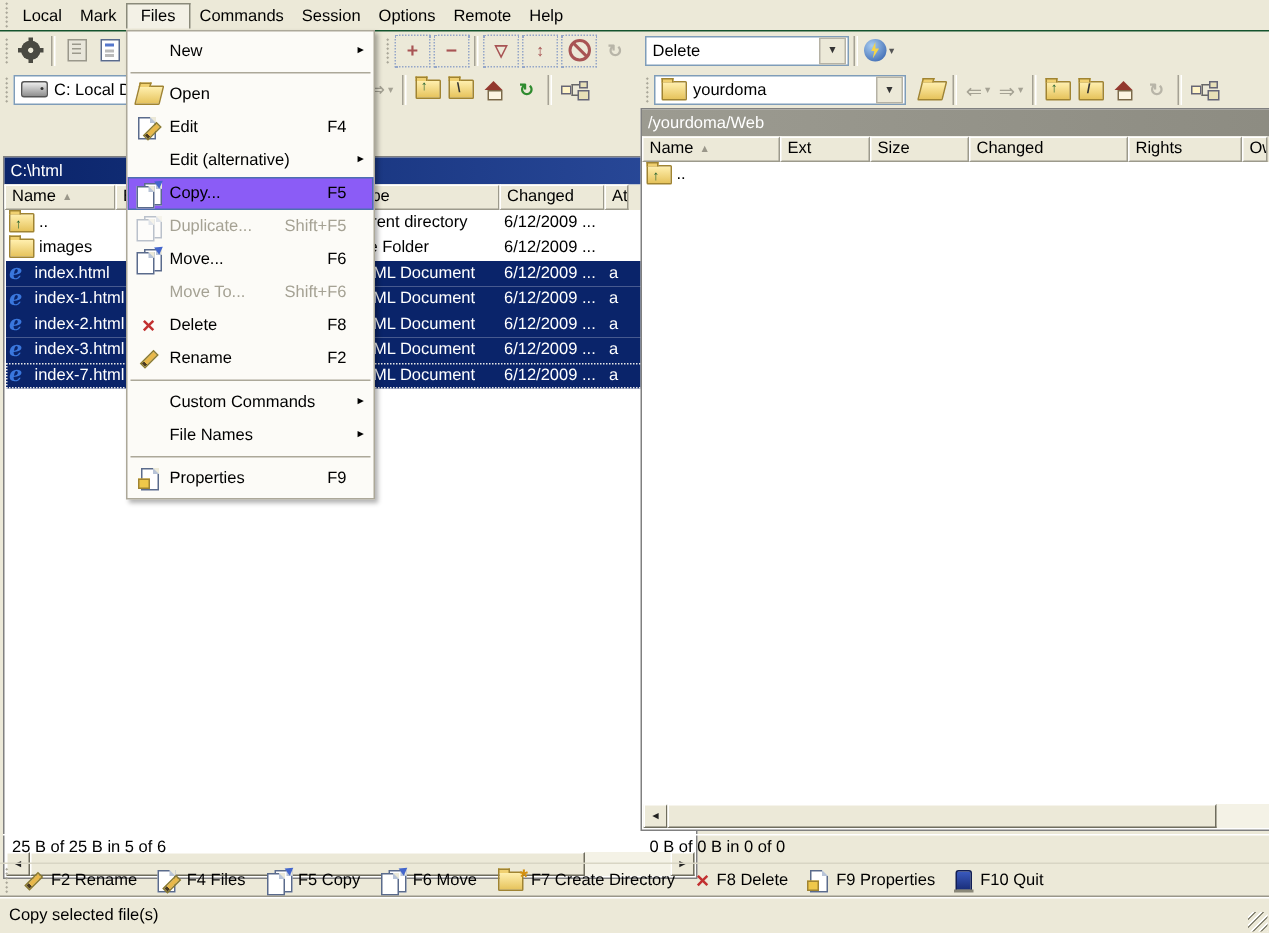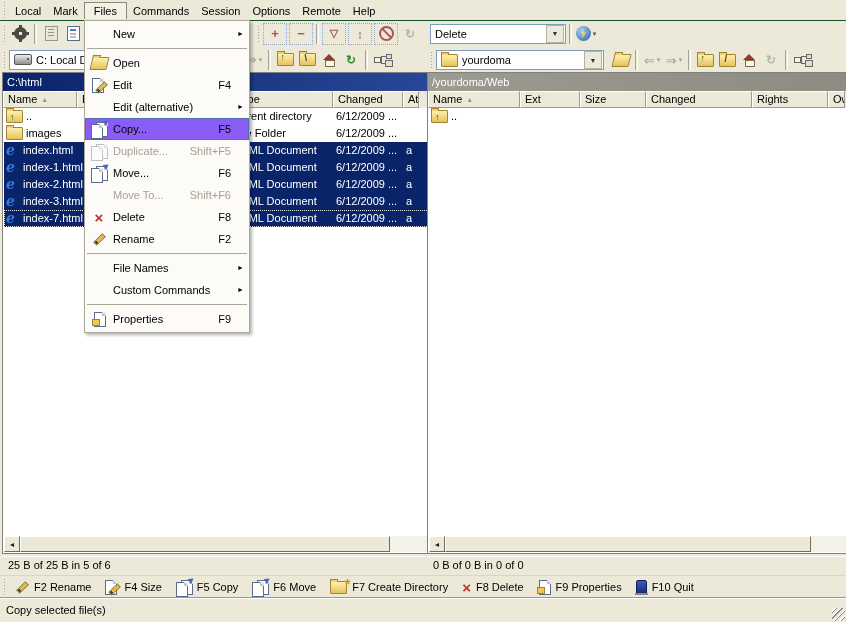--- a/index.html
+++ b/index.html
@@ -103,21 +103,21 @@
   .mb-item{padding:2px 6px;margin-top:1px;}
   .mb-item.open{border:1px solid #8A8A7A;border-bottom:none;background:#F3F1E6;padding:2px 9px;}
 
   
   #tb1{position:absolute;left:0;top:21px;width:846px;height:25px;display:flex;align-items:center;}
   #tb2{position:absolute;left:0;top:47px;width:846px;height:25px;display:flex;align-items:center;}
   #tb2 .rightgrp{position:absolute;left:427px;top:1px;display:flex;align-items:center;height:24px;}
 
   
   .panel{position:absolute;top:72px;height:482px;background:#fff;border:1px solid #808080;box-sizing:border-box;}
-  #panelL{left:2px;width:463px;}
+  #panelL{left:2px;width:463px;margin-top:32px;}
   #panelR{left:427px;width:501px;}
   .pathbar{position:absolute;left:0;right:0;top:0;height:18px;color:#fff;line-height:18px;padding-left:4px;
            box-sizing:border-box;}
   #panelL .pathbar{background:linear-gradient(90deg,#0A246A,#2A4A9A);}
   #panelR .pathbar{background:linear-gradient(90deg,#9C9B91,#8A897F);}
   .hdrrow{position:absolute;left:0;right:0;top:18px;height:17px;background:#ECE9D8;}
   .hcell{position:absolute;top:0;height:17px;line-height:15px;box-sizing:border-box;padding-left:4px;
          background:#ECE9D8;border-top:1px solid #fff;border-left:1px solid #fff;
          border-right:1px solid #9C9A8C;border-bottom:1px solid #9C9A8C;overflow:hidden;white-space:nowrap;
          display:flex;align-items:center;}
@@ -430,21 +430,21 @@
     <span class="grip"></span>
     <span class="fkbtn">
         <span class="ic ic-pencil"></span>
         <span>F2 Rename</span>
       </span>
     <span class="fkbtn">
         <span class="ic ic-edit">
           <span class="ic ic-page pg"></span>
           <span class="pencil"></span>
         </span>
-        <span>F4 Size</span>
+        <span>F4 Files</span>
       </span>
     <span class="fkbtn">
         <span class="ic ic-copy2">
           <span class="ic ic-page back"></span>
           <span class="ic ic-page front"></span>
           <span class="arrow"></span>
         </span>
         <span>F5 Copy</span>
       </span>
     <span class="fkbtn">
@@ -553,26 +553,26 @@
     <div class="mi">
       <span class="ig">
           <span class="ic ic-pencil"></span>
         </span>
       <span class="lb">Rename</span>
         <span class="sc">F2</span>
     </div>
     <div class="msep"></div>
     <div class="mi">
       <span class="ig"></span>
+        <span class="lb">Custom Commands</span>
+        <span class="ar">►</span>
+    </div>
+    <div class="mi">
+      <span class="ig"></span>
         <span class="lb">File Names</span>
-        <span class="ar">►</span>
-    </div>
-    <div class="mi">
-      <span class="ig"></span>
-        <span class="lb">Custom Commands</span>
         <span class="ar">►</span>
     </div>
     <div class="msep"></div>
     <div class="mi">
       <span class="ig">
           <span class="ic ic-props">
             <span class="ic ic-page pg"></span>
           </span>
         </span>
       <span class="lb">Properties</span>

